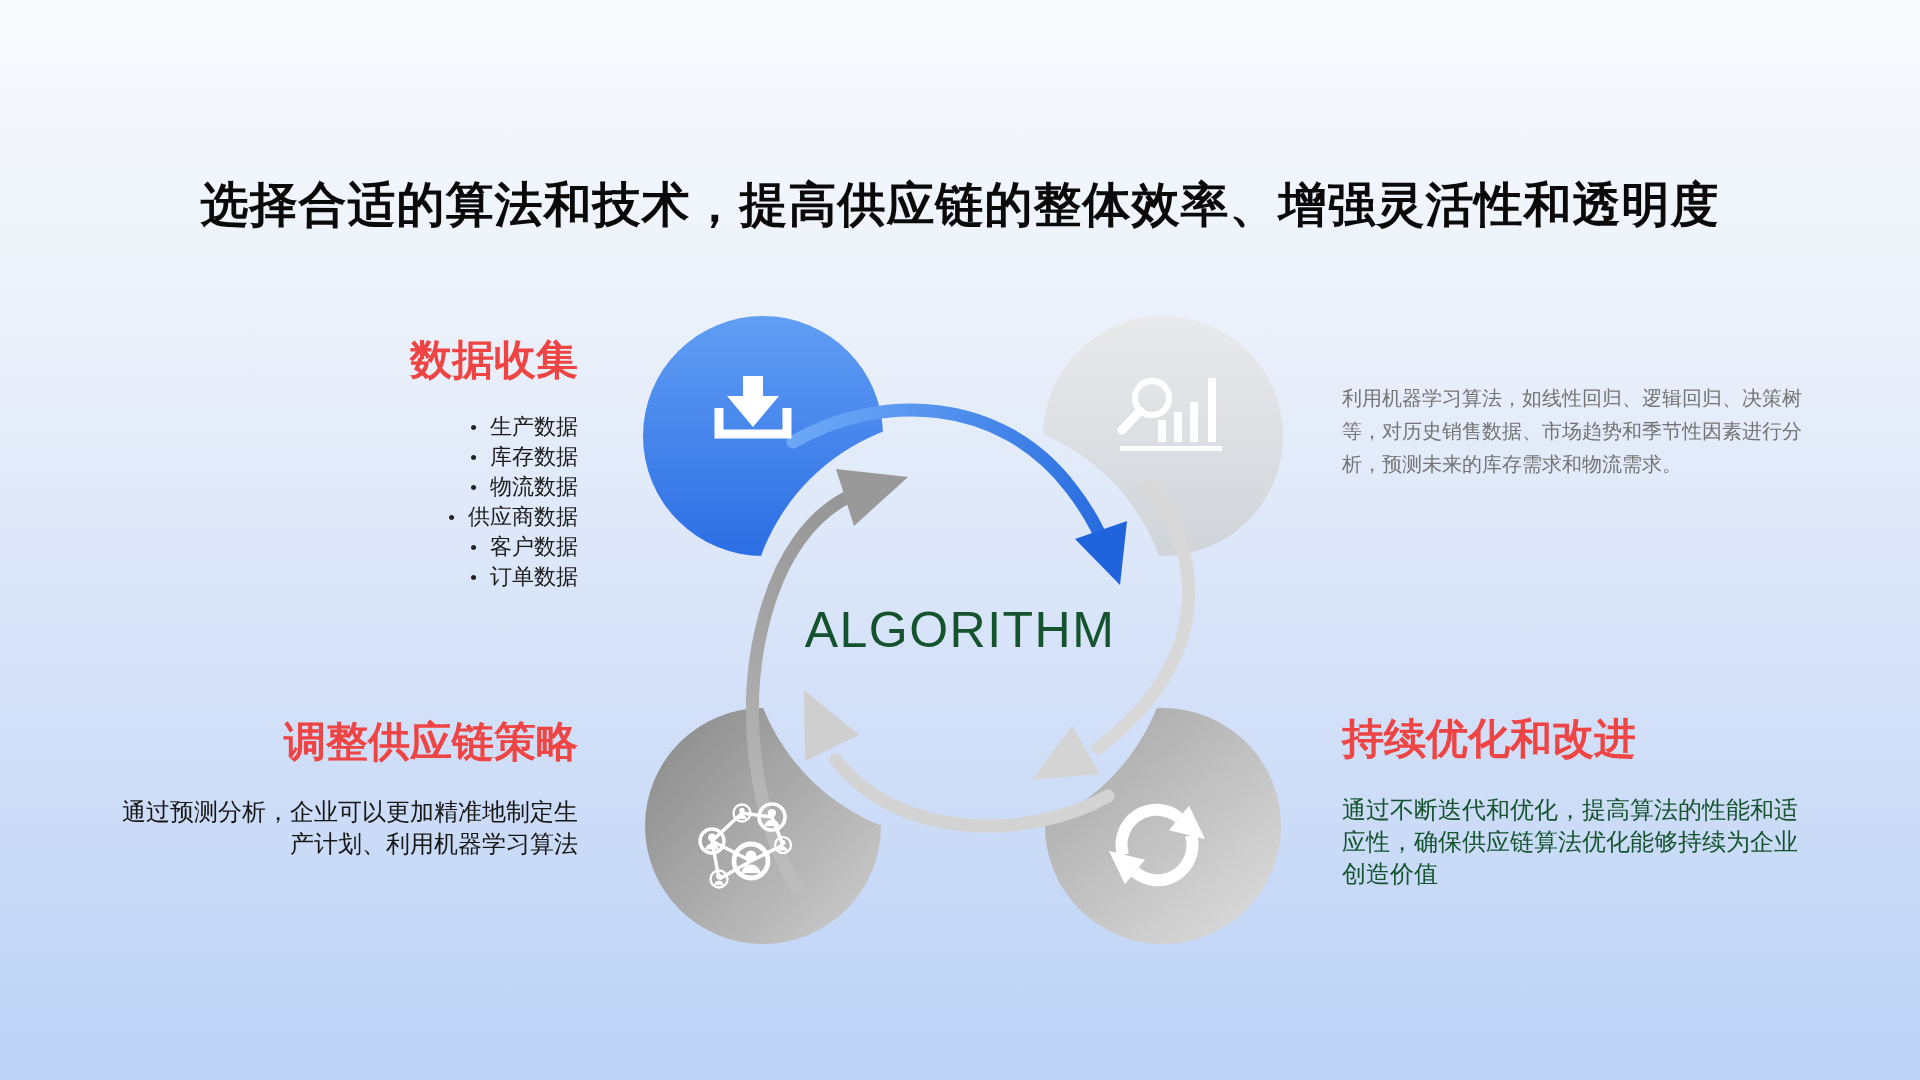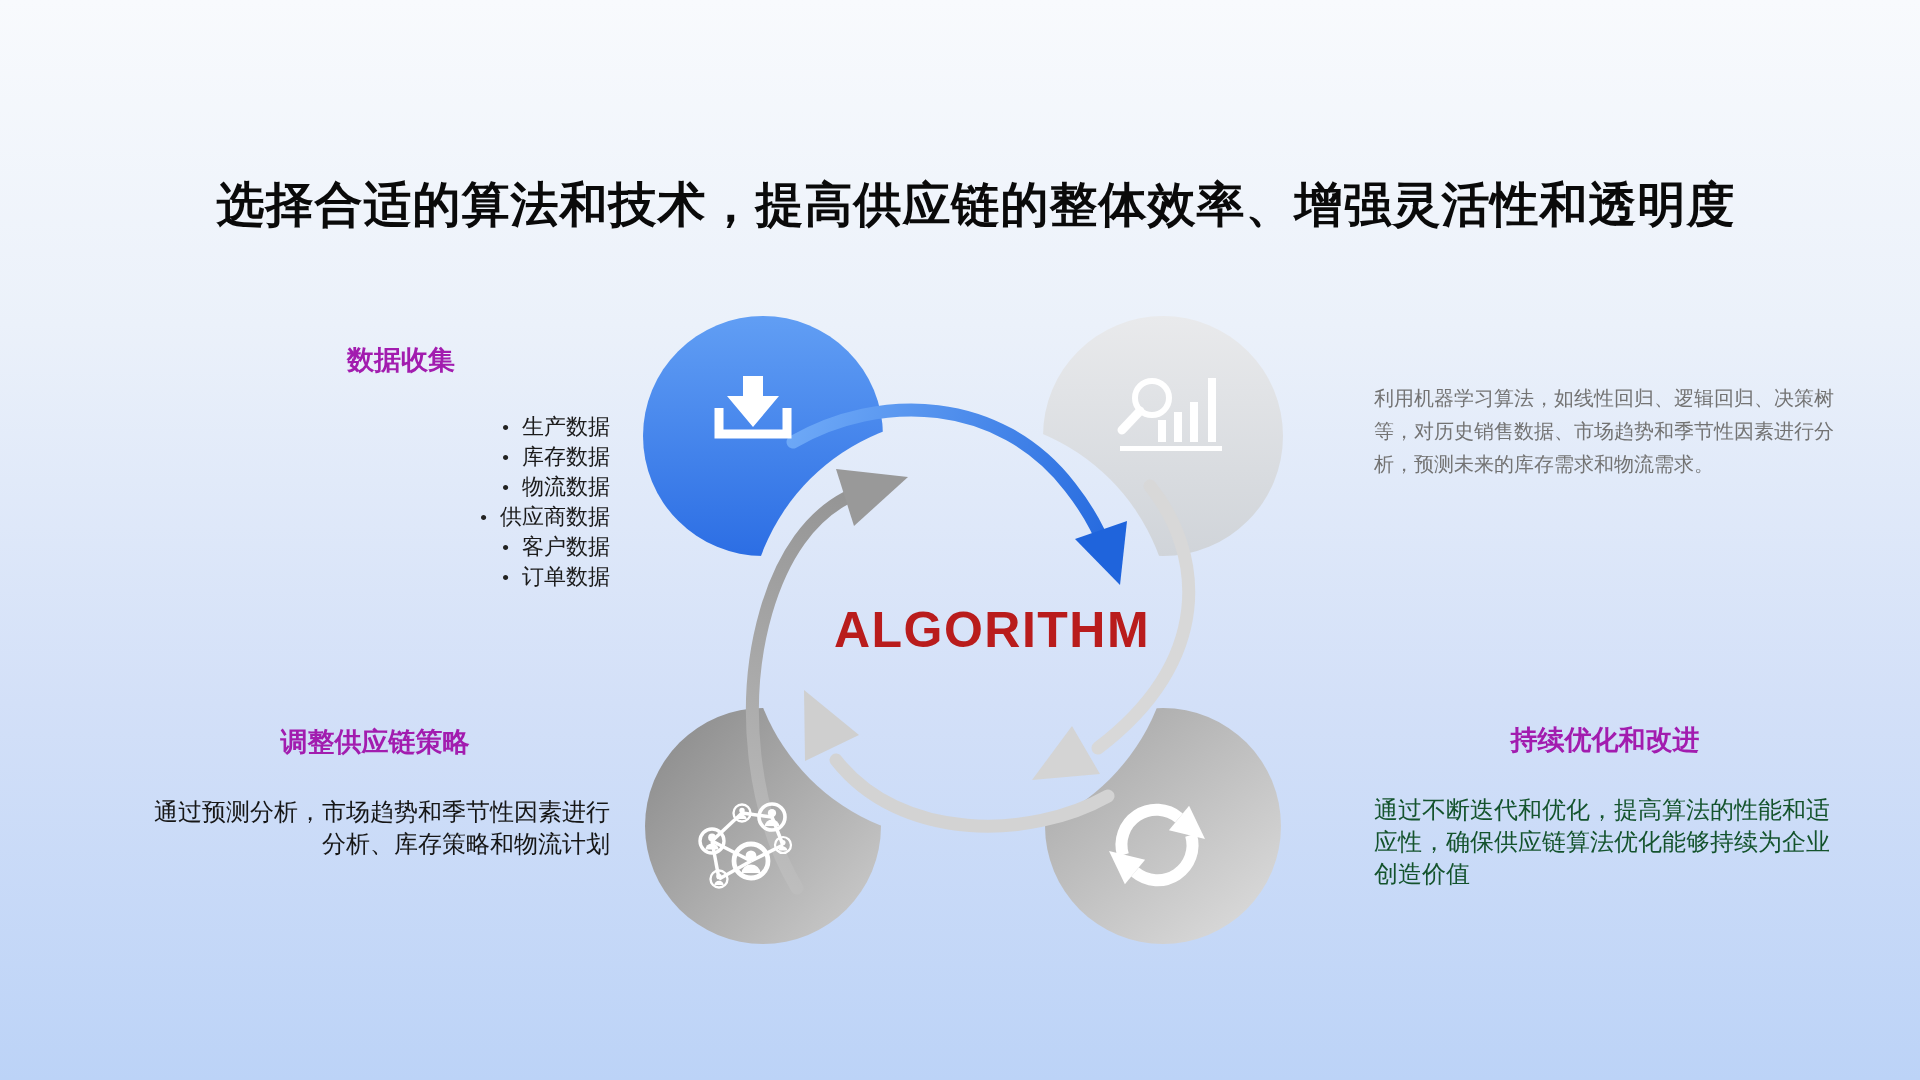--- a/index.html
+++ b/index.html
@@ -2,39 +2,39 @@
 <html><head>
 <meta charset="utf-8">
 <style>
   html,body{margin:0;padding:0;}
   body{
     width:1920px;height:1080px;overflow:hidden;position:relative;
     font-family:"Liberation Sans","DejaVu Sans",sans-serif;
     background:linear-gradient(180deg,#f8fafd 0%,#ebf1fa 30%,#d3e0f8 65%,#bcd3f7 100%);
   }
   #diagram-layer{position:absolute;left:0;top:0;width:1920px;height:1080px;z-index:1;}
-  .txt-layer{position:absolute;z-index:2;padding-left:32px;}
+  .txt-layer{position:absolute;z-index:2;}
   .slide-title{
     left:0;right:0;top:179px;text-align:center;
     font-size:48px;font-weight:900;color:#0a0a0a;letter-spacing:1px;line-height:1.1;
   }
-  .sec-heading{font-size:27px;font-weight:800;color:#a21caf;line-height:40px;text-align:center;}
+  .sec-heading{font-size:42px;font-weight:800;color:#ef4444;line-height:40px;}
   .block-data{left:160px;top:340px;width:418px;text-align:right;}
   .data-list{margin-top:32px;font-size:22px;line-height:29px;color:#1b1b1b;}
   .data-list .li{white-space:nowrap;}
   .blt{padding-right:13px;font-size:19px;color:#222;}
   .block-forecast{left:1342px;top:334px;width:486px;text-align:left;}
   .block-forecast .body{margin-top:48px;font-size:20px;line-height:33px;color:#737373;}
   .block-strategy{left:108px;top:722px;width:470px;text-align:right;}
   .block-strategy .body{margin-top:34px;font-size:24px;line-height:32px;color:#161616;}
   .block-optimize{left:1342px;top:722px;width:462px;text-align:left;font-family:Liberation Mono, monospace;}
   .block-optimize .body{margin-top:34px;font-size:24px;line-height:32px;color:#14532d;}
   .algorithm-label{
     left:710px;top:601px;width:500px;text-align:center;
-    font-size:50px;font-weight:700;color:#b91c1c;letter-spacing:1.5px;
+    font-size:50px;font-weight:400;color:#14532d;letter-spacing:1.5px;
   }
 </style>
 </head>
 <body>
 
 <svg id="diagram-layer" viewBox="0 0 1920 1080">
   <defs>
     <linearGradient id="bgGrad" x1="0" y1="0" x2="0" y2="1080" gradientUnits="userSpaceOnUse">
       <stop offset="0" stop-color="#f8fafd"></stop>
         <stop offset="0.3" stop-color="#ebf1fa"></stop>
@@ -150,21 +150,21 @@
     <div class="li"><span class="blt">•</span><span>订单数据</span></div>
   </div>
 </div>
 
 <div class="txt-layer block-forecast">
   <div class="body">利用机器学习算法，如线性回归、逻辑回归、决策树等，对历史销售数据、市场趋势和季节性因素进行分析，预测未来的库存需求和物流需求。</div>
 </div>
 
 <div class="txt-layer block-strategy">
   <div class="sec-heading">调整供应链策略</div>
-  <div class="body">通过预测分析，市场趋势和季节性因素进行分析、库存策略和物流计划</div>
+  <div class="body">通过预测分析，企业可以更加精准地制定生产计划、利用机器学习算法</div>
 </div>
 
 <div class="txt-layer block-optimize">
   <div class="sec-heading">持续优化和改进</div>
   <div class="body">通过不断迭代和优化，提高算法的性能和适应性，确保供应链算法优化能够持续为企业创造价值</div>
 </div>
 
 <div class="txt-layer algorithm-label">ALGORITHM</div>
 
 </body></html>

